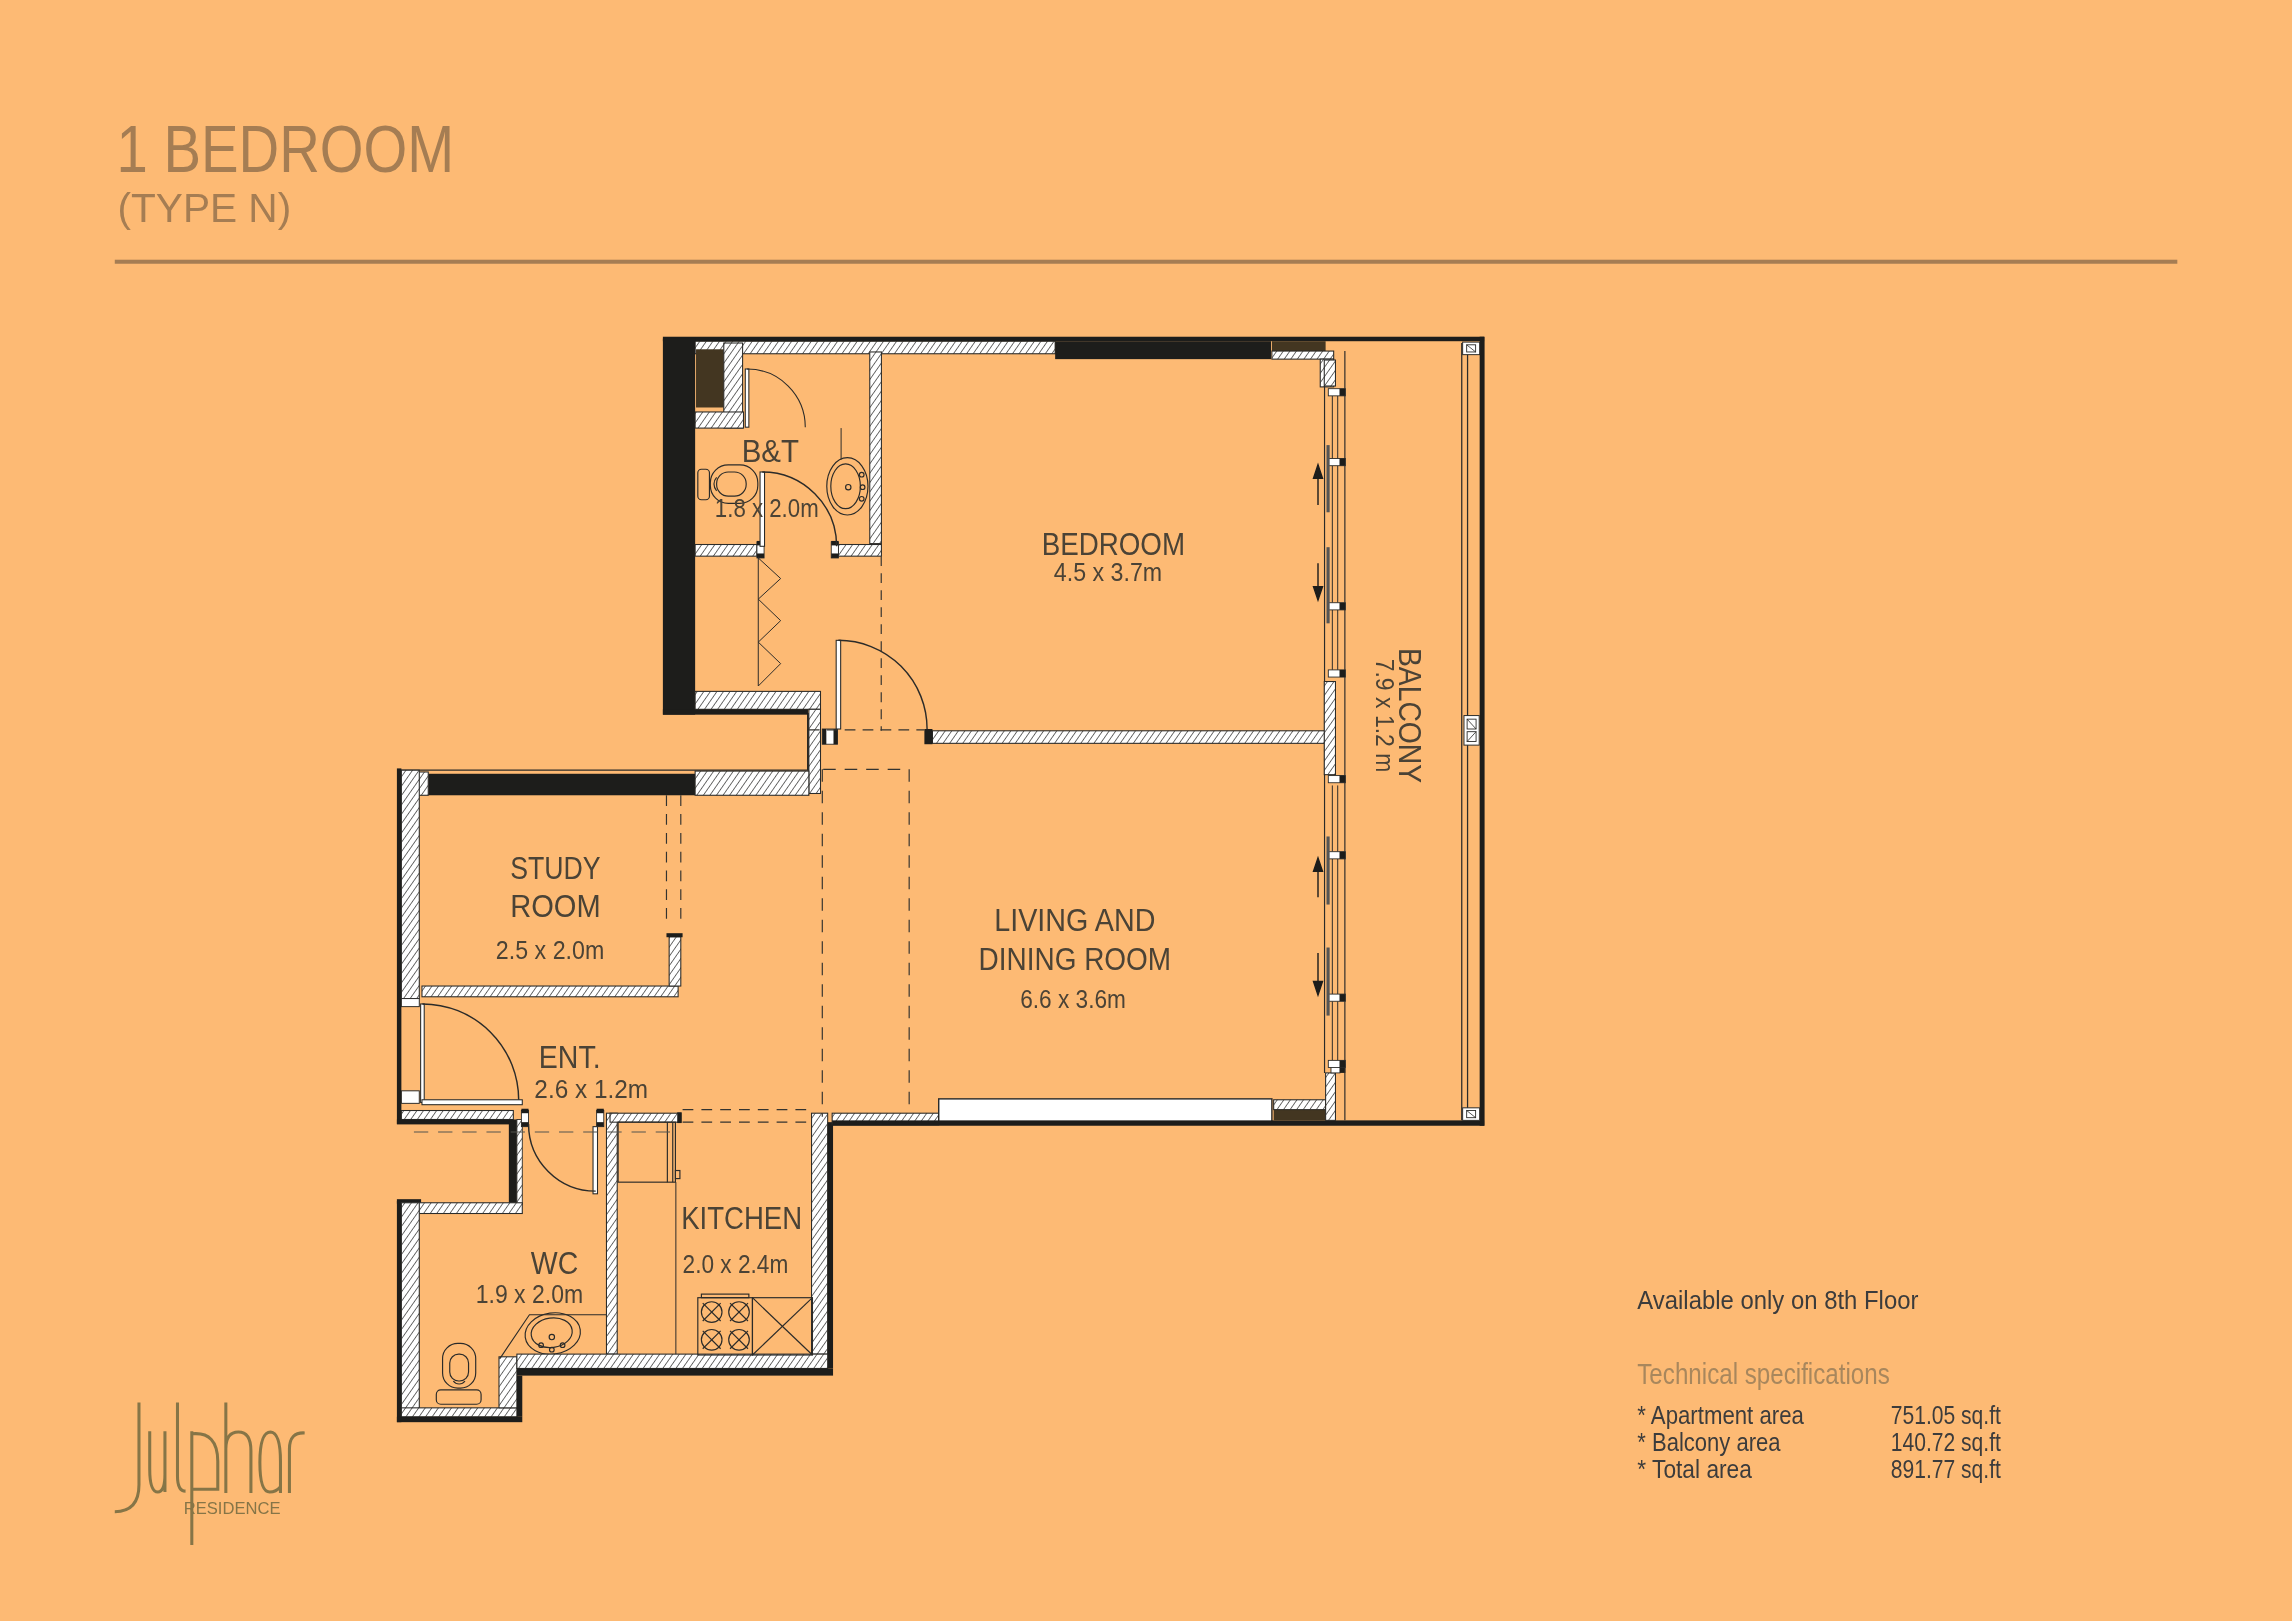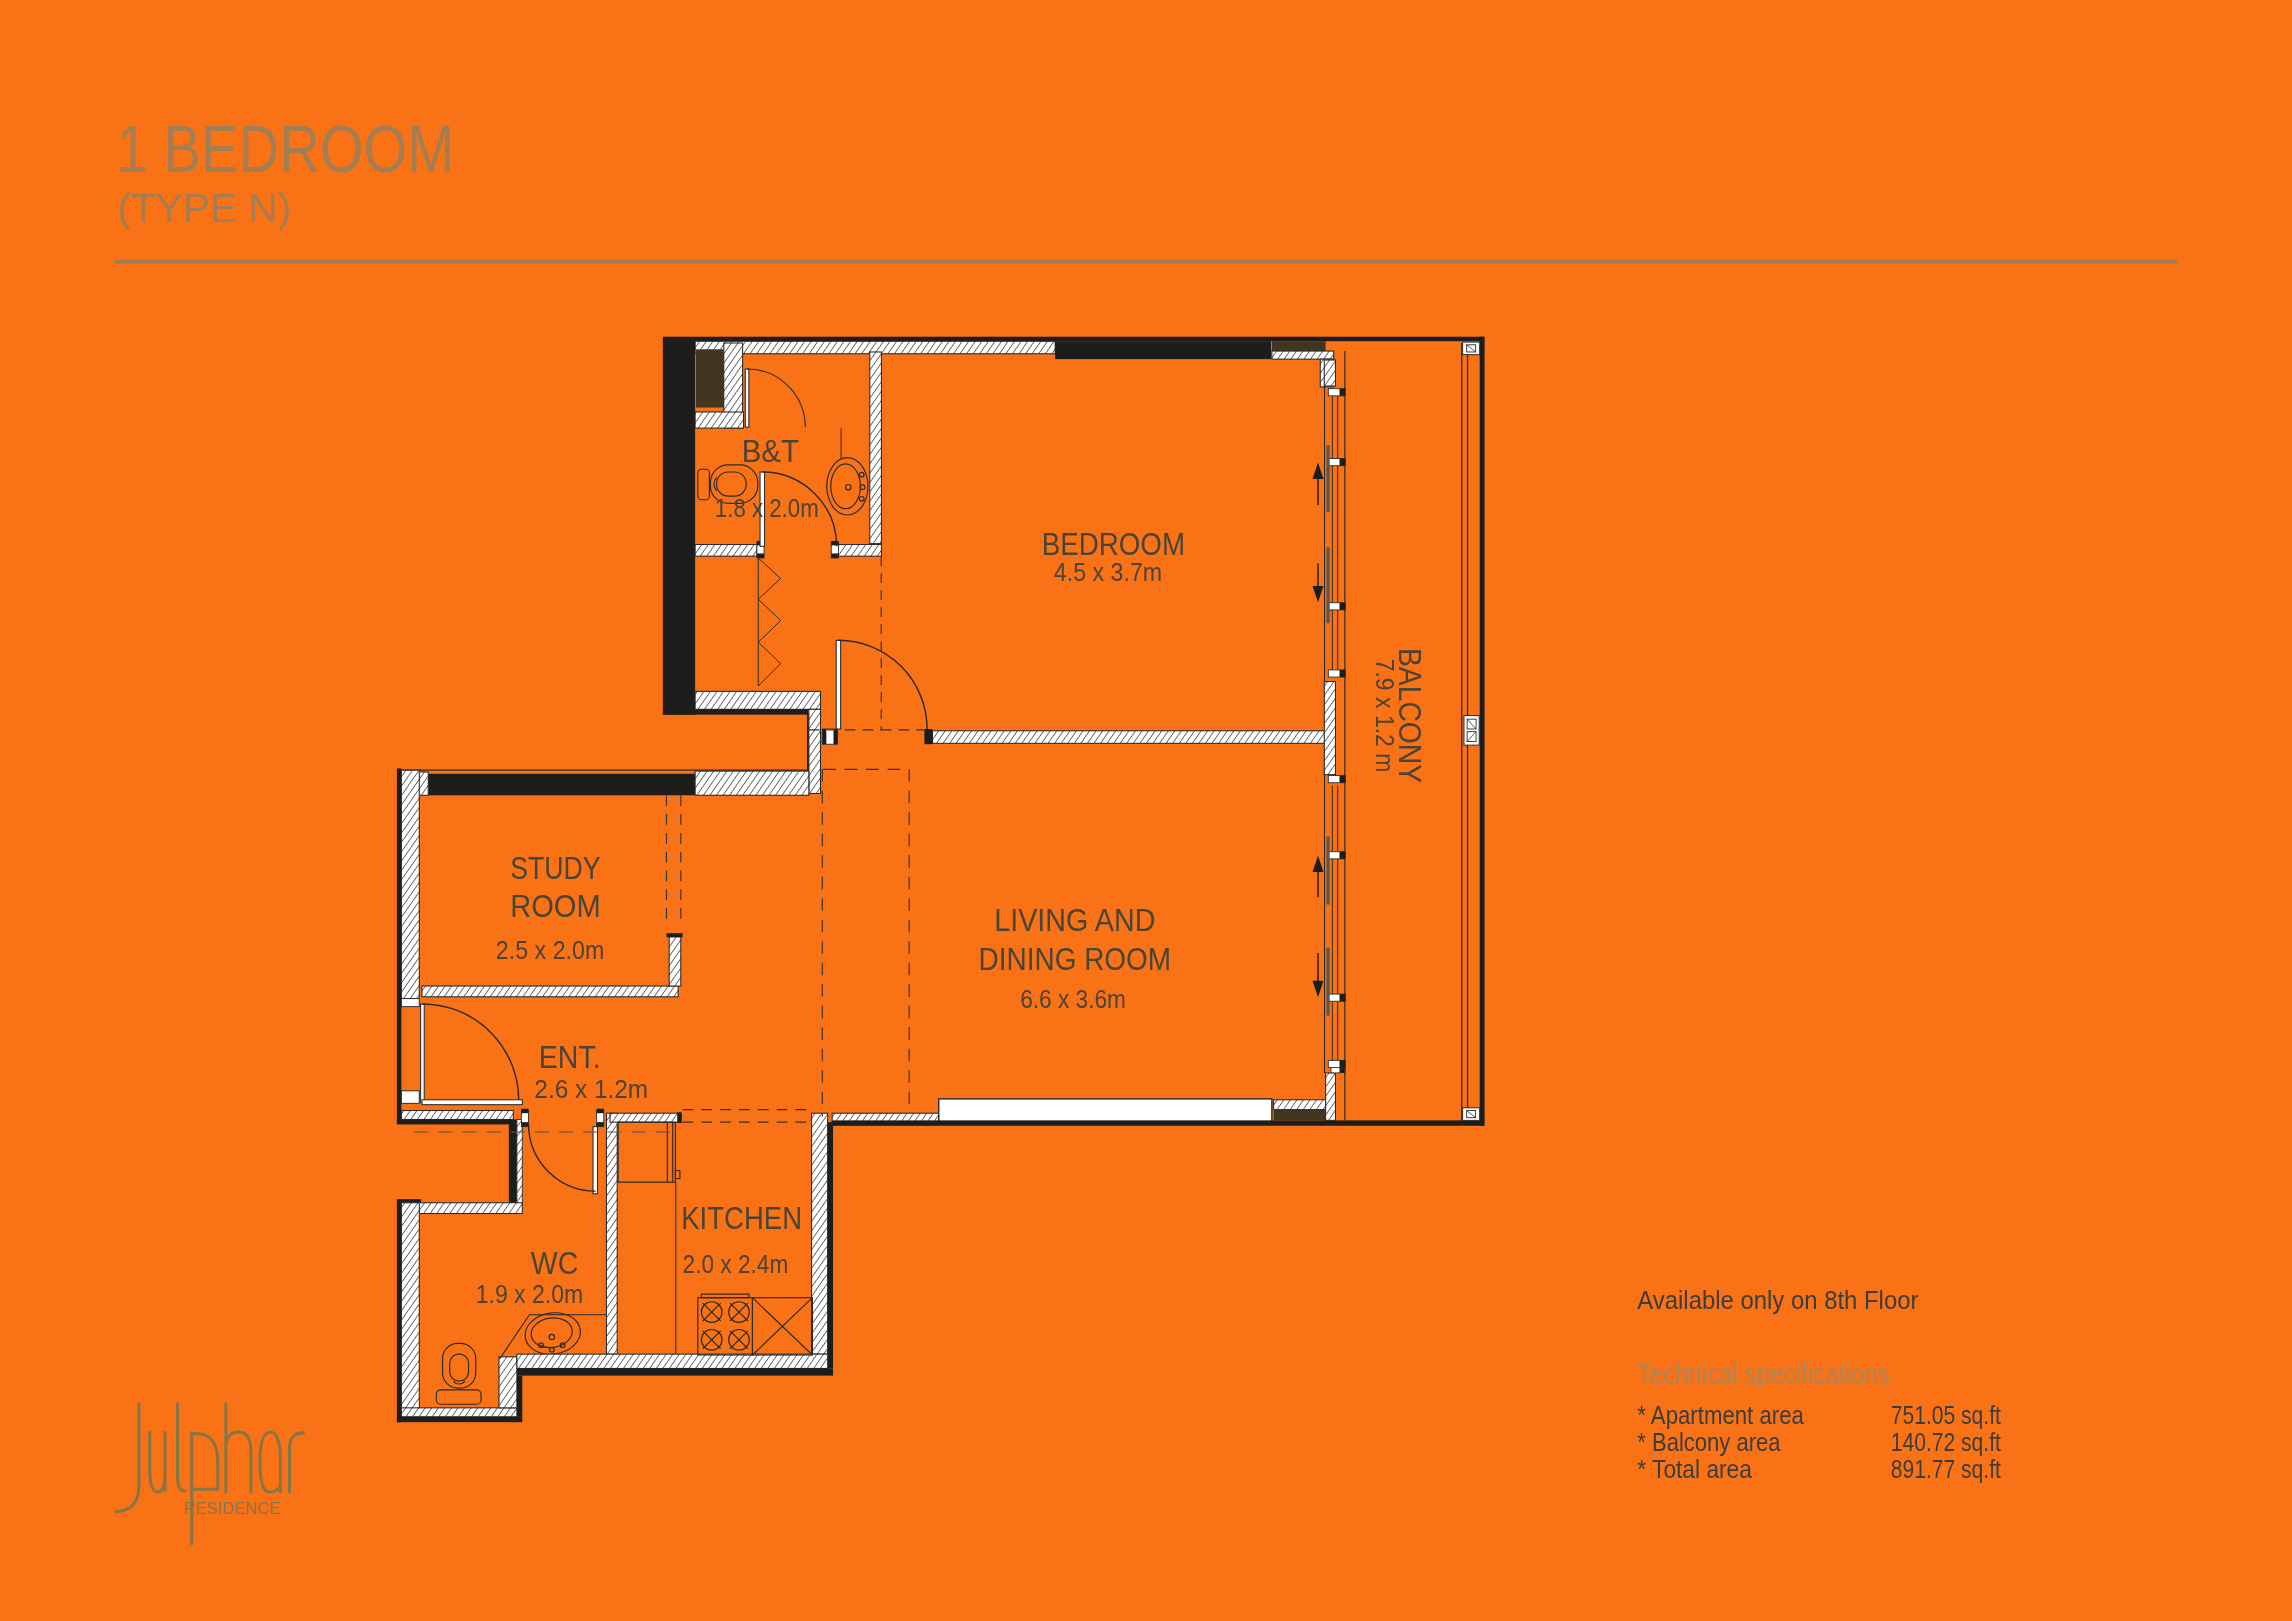--- a/index.html
+++ b/index.html
@@ -1,16 +1,16 @@
 <!DOCTYPE html>
 <html style="font-size:14.3px"><head>
 <meta charset="utf-8">
 <style>
   html,body{margin:0;padding:0;background:#ffffff;}
-  .page{position:relative;width:2293px;height:1621px;background:#f97316;overflow:hidden;
+  .page{position:relative;width:2293px;height:1621px;background:#fdba74;overflow:hidden;
         font-family:"Liberation Sans", sans-serif;}
   svg{display:block;}
 </style>
 </head>
 <body>
 <div class="page">
 <svg width="2293" height="1621" viewBox="0 0 2560 1810">
 <defs>
   <pattern id="hx" width="6" height="6" patternUnits="userSpaceOnUse" patternTransform="rotate(-55)">
     <rect width="6" height="6" fill="#ffffff"></rect>

